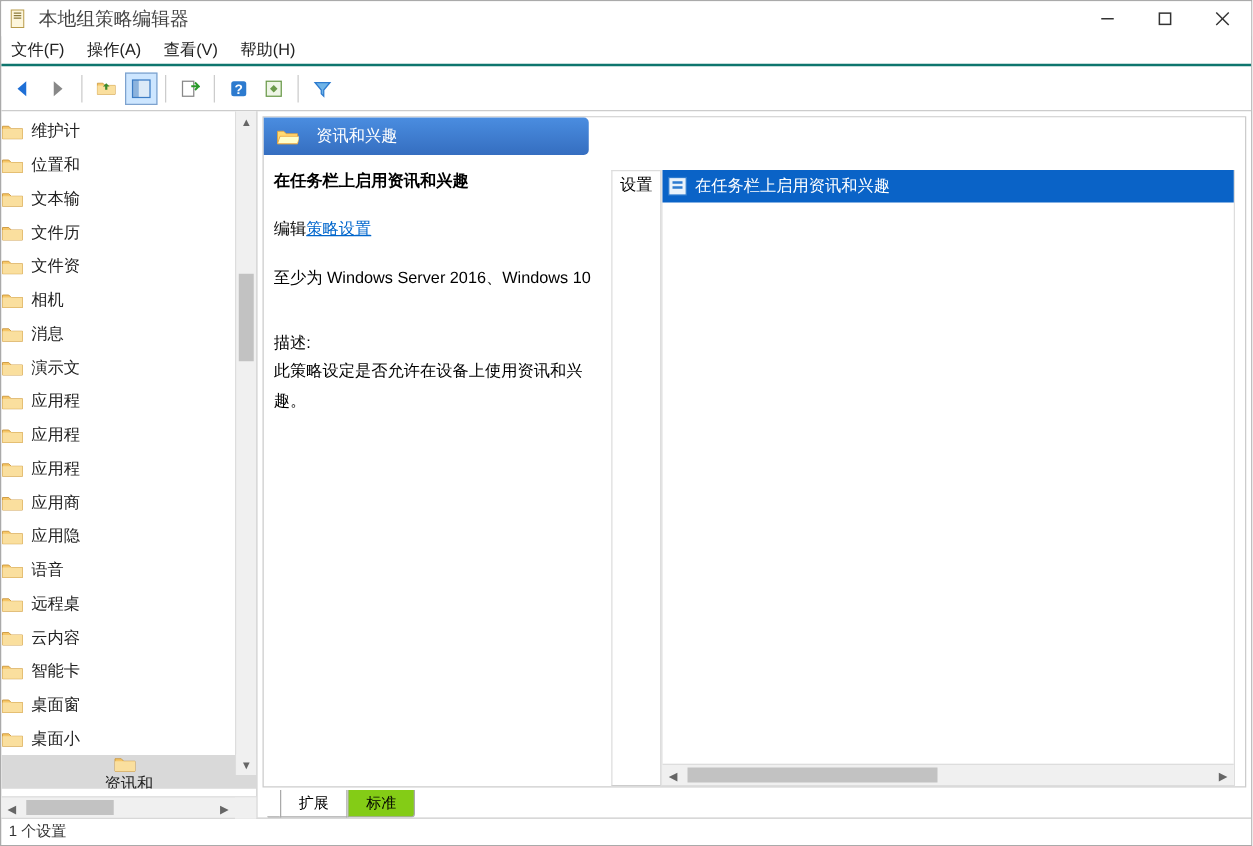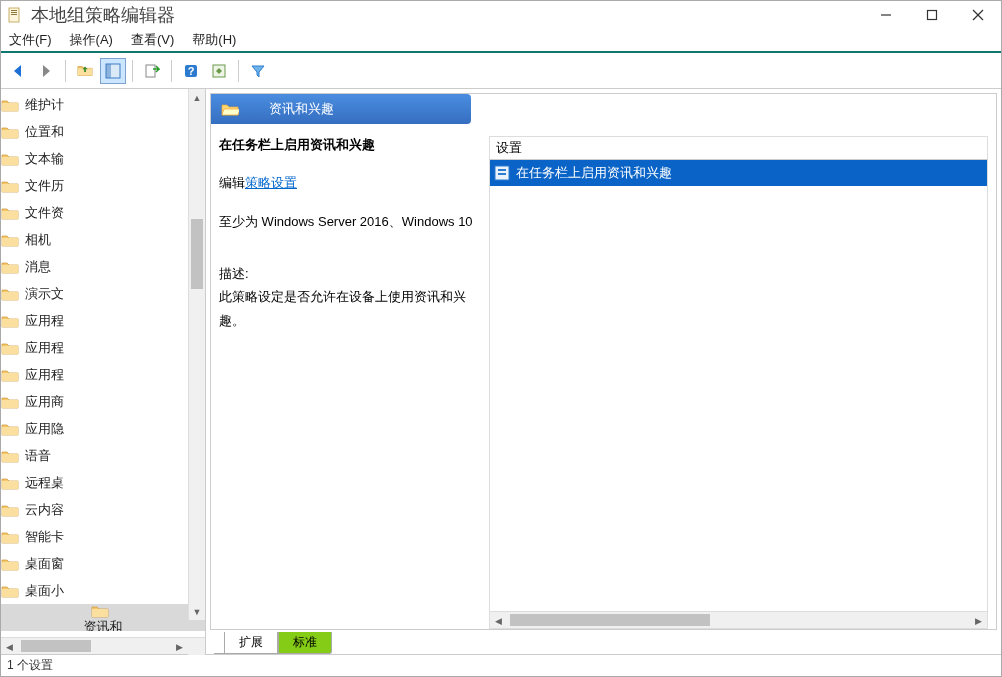--- a/index.html
+++ b/index.html
@@ -1,21 +1,21 @@
 <!DOCTYPE html>
 <html><head>
 <meta charset="utf-8">
 <style>
   * { box-sizing: border-box; margin: 0; padding: 0; }
   html, body { height: 100%; font-family: "Microsoft YaHei", "Segoe UI", sans-serif; font-size: 13px; color: #000; background: #fff; }
   .window { width: 1002px; height: 677px; display: flex; flex-direction: column; border: 1px solid #aaa; overflow: hidden; }
   
   .titlebar { height: 28px; display: flex; align-items: center; padding-left: 6px; background: #fff; }
   .titlebar .app-icon { width: 16px; height: 16px; margin-right: 8px; display:flex; align-items:center; justify-content:center;}
-  .titlebar .title { flex: 1; font-size: 18px; color:#444;}
+  .titlebar .title { flex: 1; font-size: 15px; color:#444;}
   .win-btns { display: flex; }
   .win-btn { width: 46px; height: 28px; display: flex; align-items: center; justify-content: center; color:#333; }
   .win-btn svg { width: 12px; height: 12px; }
   
   .menubar { height: 24px; display: flex; align-items: center; padding-left: 8px; gap: 18px; border-bottom: 2px solid #0f766e; }
   .menu-item { font-size: 13px; color:#222;}
   
   .toolbar { height: 36px; display: flex; align-items: center; padding: 0 4px; gap: 2px; border-bottom: 1px solid #ccc; }
   .tool-btn { width: 26px; height: 26px; display: flex; align-items: center; justify-content: center; border: 1px solid transparent; }
   .tool-btn.selected { border: 1px solid #7da2ce; background: #cde6ff; }
@@ -36,35 +36,35 @@
   .tree-vscroll .btn { height:17px; background:#f0f0f0; display:flex;align-items:center;justify-content:center;color:#666;font-size:9px;}
   .tree-vscroll .thumb { position:absolute; left:2px; right:2px; top:130px; height:70px; background:#c2c2c2;}
   .tree-hscroll { height:17px; background:#f0f0f0; border-top:1px solid #ddd; position:relative;}
   .tree-hscroll .btn { width:17px; height:17px; display:inline-flex;align-items:center;justify-content:center;color:#666;font-size:9px;}
   .tree-hscroll .thumb { position:absolute; top:2px; bottom:2px; left:20px; width:70px; background:#c2c2c2;}
   .tree-hscroll .btn.right { position:absolute; right:17px; top:0;}
   .tree-hscroll .corner { position:absolute; right:0; top:0; width:17px; height:17px; background:#f0f0f0;}
   
   .right-pane { flex: 1; display: flex; flex-direction: column; min-width:0;}
   .content-wrap { flex:1; border:1px solid #ccc; margin: 4px 4px 0 4px; display:flex; flex-direction:column; min-height:0; position:relative;}
-  .header-strip { height: 30px; background: linear-gradient(#4a8de0, #356ec0); display: flex; align-items: center; padding-left: 10px; gap: 24px; width: 260px; border-top-right-radius: 4px; border-bottom-right-radius: 4px;}
+  .header-strip { height: 30px; background: linear-gradient(#4a8de0, #356ec0); display: flex; align-items: center; padding-left: 10px; gap: 8px; width: 260px; border-top-right-radius: 4px; border-bottom-right-radius: 4px;}
   .header-strip .folder-icon { filter: brightness(1.1);}
   .header-title { color: #fff; font-size: 13px; }
   .header-bg { background:#fff; height:30px; position:relative;}
   .header-bg .header-strip{ position:absolute; left:0; top:0;}
   .content-body { flex:1; display:flex; padding: 12px 8px 0 8px; min-height:0;}
   .desc-col { width: 270px; padding-right: 12px; }
   .desc-title { font-weight: bold; font-size: 13px; margin-bottom: 20px;}
   .edit-line { margin: 8px 0 18px 0;}
   .edit-prefix { color:#000;}
   .edit-link { color: #0066cc; text-decoration: underline; cursor:pointer;}
   .req-label { margin-top: 8px;}
   .req-text, .desc-text { margin-top: 2px; line-height: 1.8;}
   .desc-label { margin-top: 32px;}
-  .list-col { flex:1; display:flex; flex-direction:column; min-width:0;}
+  .list-col { flex:1; display:flex; flex-direction:row; min-width:0;}
   .list-header { font-size: 13px; padding: 2px 6px; border:1px solid #ddd; border-bottom:1px solid #ccc; background:#fff;}
   .list-area { flex:1; border:1px solid #ddd; border-top:none; position:relative; min-height:0;}
   .list-row { height: 26px; display:flex; align-items:center; padding-left:4px; gap:6px;}
   .list-row.sel { background:#0a63c7; color:#fff;}
   .list-row .setting-icon { width:16px; height:16px; display:flex;align-items:center;justify-content:center;}
   .list-hscroll { position:absolute; left:0; right:0; bottom:0; height:17px; background:#f0f0f0; border-top:1px solid #ddd;}
   .list-hscroll .btn { width:17px; height:17px; display:inline-flex;align-items:center;justify-content:center;color:#666;font-size:9px;}
   .list-hscroll .btn.right { float:right;}
   .list-hscroll .thumb { position:absolute; top:2px; bottom:2px; left:20px; width:200px; background:#c2c2c2;}
   

